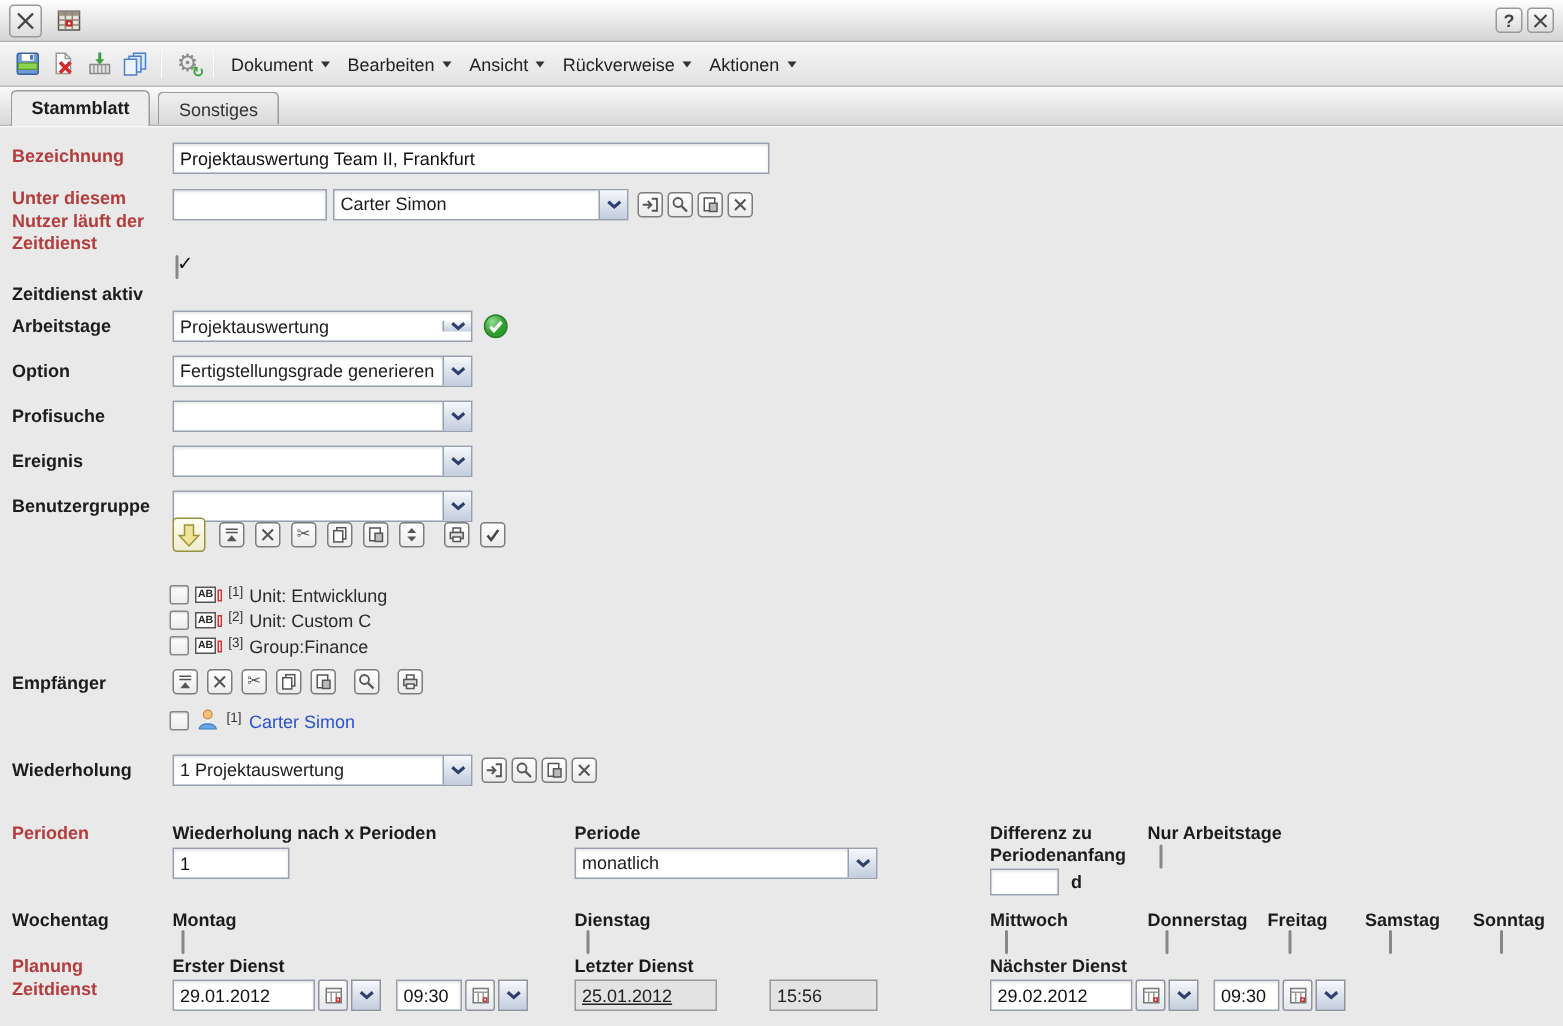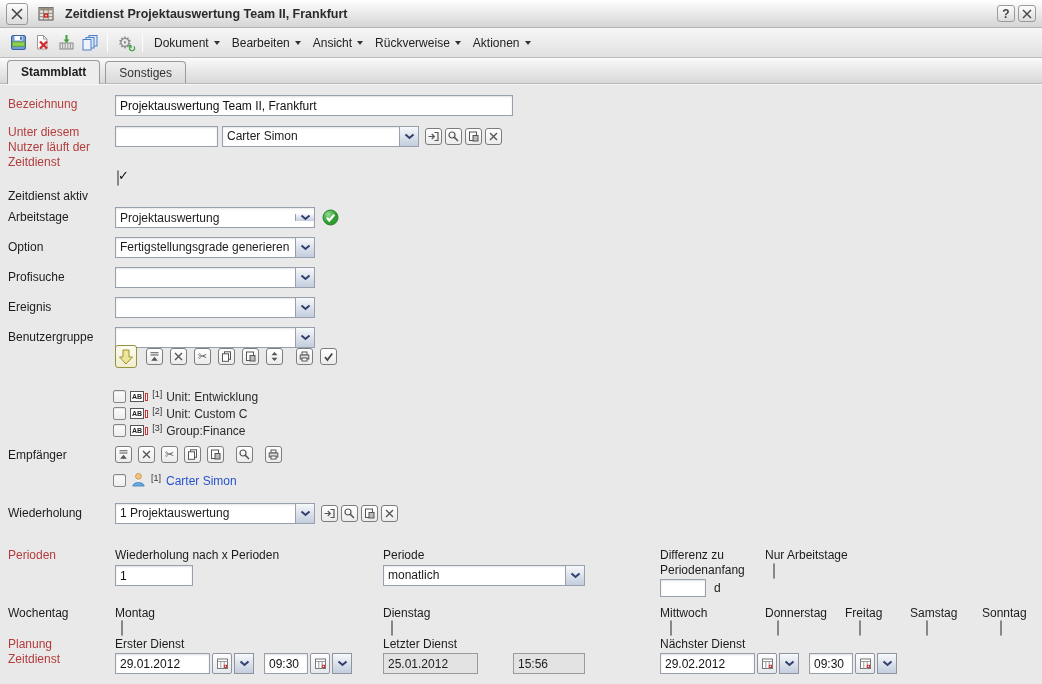--- a/index.html
+++ b/index.html
@@ -37,21 +37,21 @@
     background:linear-gradient(#fafafa,#d8d8d8); border-bottom:1px solid #b9b9b9;
     display:flex; align-items:flex-end; padding:0 0 0 7px; }
   .tab { padding:4px 13px 3px; border:1px solid #9a9a9a; border-bottom:none;
     border-radius:4px 4px 0 0; margin-right:5px; position:relative; }
   .tab.active { background:#ededed; font-weight:bold; margin-bottom:-1px; padding-bottom:5px; z-index:2; }
   .tab.inactive { background:linear-gradient(#f0f0f0,#d9d9d9); color:#333; }
 
   
   .content { position:absolute; left:0; top:84px; width:1042px; height:600px; background:#e9e9e9; border-top:1px solid #f6f6f6; }
   .abs { position:absolute; }
-  .lbl { color:#1c1c1c; line-height:15px; }
+  .lbl { color:#1c1c1c; line-height:15px;font-weight:bold; }
   .lbl.red { color:#b43c3c; }
 
   input.tin { height:21px; border:1px solid #97a0ac; background:#fff; padding:1px 4px;
     font:12px "Liberation Sans","DejaVu Sans",sans-serif; color:#111;
     box-shadow:inset 0 1px 2px rgba(0,0,0,.13); }
   input.tin.ro { background:#e3e3e3; border-color:#9a9aa0; box-shadow:none; color:#222; }
 
   .combo { display:flex; align-items:stretch; height:21px; border:1px solid #97a0ac; background:#fff;
     box-shadow:inset 0 1px 2px rgba(0,0,0,.10); }
   .combo-text { flex:1; padding:2px 4px; white-space:nowrap; overflow:hidden; min-height:15px; }
@@ -96,21 +96,20 @@
         </svg>
     </span>
     <span class="title-appicon">
       <svg width="17" height="16" viewBox="0 0 17 16">
         <rect x="1" y="1.5" width="14" height="12.5" fill="#e8e4da" stroke="#555"></rect>
         <rect x="1" y="1.5" width="14" height="3" fill="#9a9386"></rect>
         <path d="M5.6 1.5v12.5M10.2 1.5v12.5M1 7.3h14M1 10.7h14" stroke="#8b8579" stroke-width="1"></path>
         <rect x="6.6" y="8.2" width="3" height="2.8" fill="#fff" stroke="#cc2222" stroke-width="1.4"></rect>
       </svg>
     </span>
-    <span class="title-text">Zeitdienst Projektauswertung Team II, Frankfurt</span>
     <span class="spacer"></span>
     <span class="winbtn small">
         <span>?</span>
       </span>
     <span class="winbtn small" style="margin-left:3px;">
       <svg width="10" height="10">
           <path d="M1 1l8 8M9 1L1 9" stroke="#444" stroke-width="1.4"></path>
         </svg>
     </span>
   </div>
@@ -538,21 +537,21 @@
           </svg>
         </span>
       <span class="combo-btn standalone">
           <svg width="11" height="7">
             <path d="M1.5 1.5L5.5 5l4-3.5" fill="none" stroke="#2e3f6e" stroke-width="2"></path>
           </svg>
         </span>
     </div>
 
     
-    <input class="tin ro abs" style="left: 383px; top: 568px; width: 95px;" readonly="" value="25.01.2012">
+    <input class="tin ro abs" style="left: 383px; top: 568px; width: 95px; text-decoration: underline;" readonly="" value="25.01.2012">
     <input class="tin ro abs" style="left: 513px; top: 568px; width: 72px;" readonly="" value="15:56">
 
     
     <div class="dtgroup abs" style="left:660px;top:568px;">
       <input class="tin" style="width: 95px;" value="29.02.2012">
       <span class="ibtn tall">
           <svg width="13" height="13">
             <rect x="1.5" y="2" width="10" height="9.5" fill="#fff" stroke="#777"></rect>
             <path d="M1.5 4.5h10M4.8 4.5v7M8.2 4.5v7" stroke="#999"></path>
             <rect x="8.3" y="8.3" width="2.2" height="2.2" fill="none" stroke="#c33"></rect>

